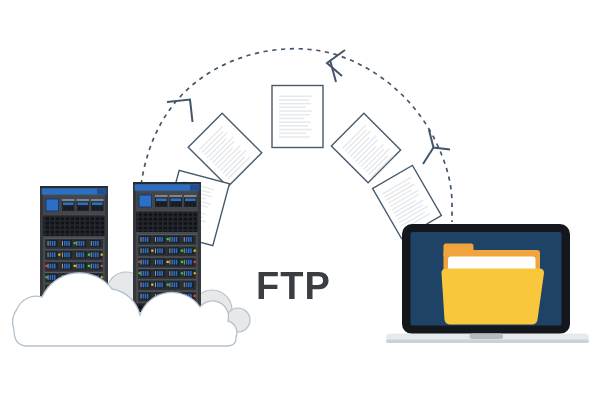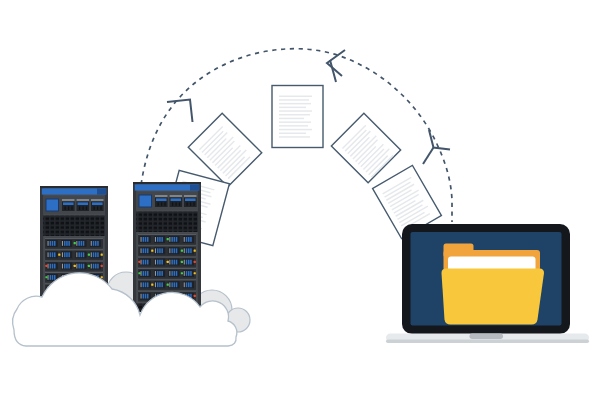--- a/index.html
+++ b/index.html
@@ -232,13 +232,14 @@
         L 537.5 319.5 Q 536.8 324.5 531.5 324.5 L 450.5 324.5 Q 445.2 324.5 444.5 319.5 Z"></path>
     </g>
     <g>
       <rect class="lbase" x="386" y="333.5" width="203" height="8.5" rx="4.2"></rect>
       <rect class="lbasesh" x="386" y="339.5" width="203" height="3.5" rx="1.75"></rect>
       <rect class="lnotch" x="469.5" y="333.5" width="33.5" height="5.5" rx="2.7"></rect>
     </g>
   </g>
 </svg>
 
+<div class="ftp-label">FTP</div>
 </div>
 
 </body></html>

